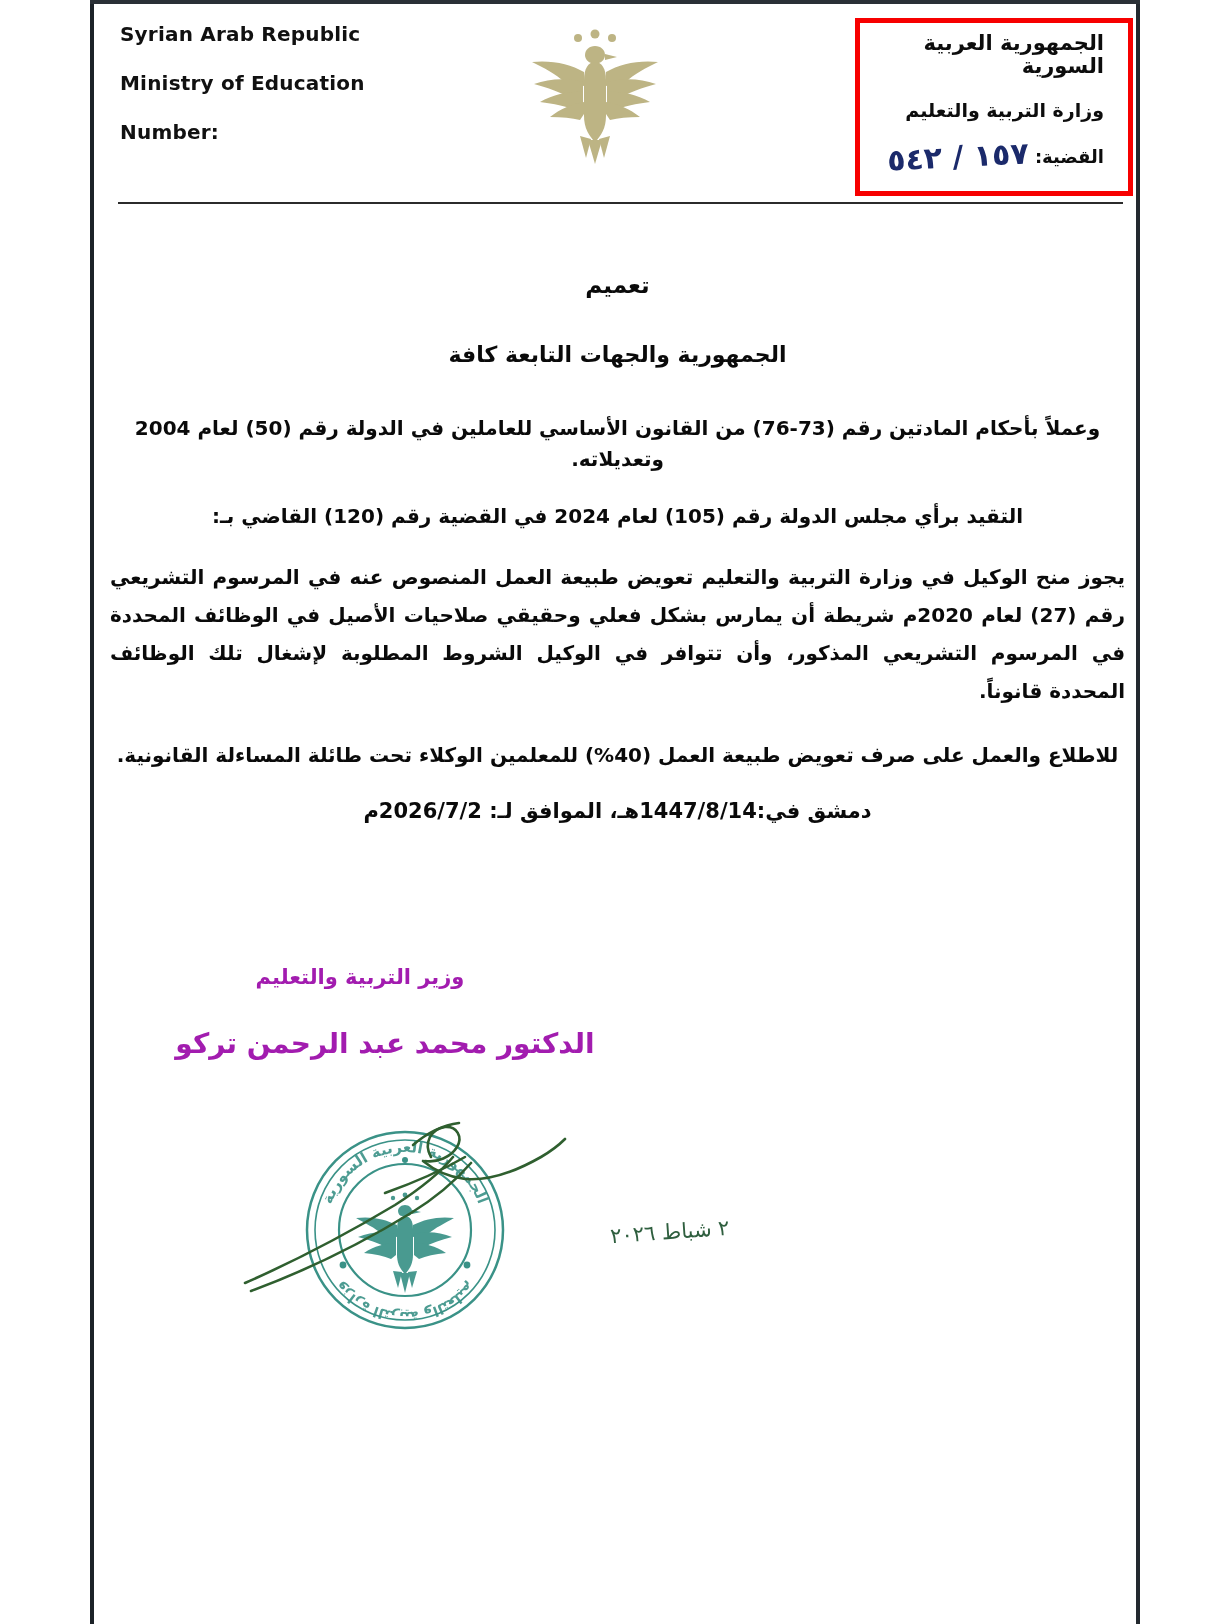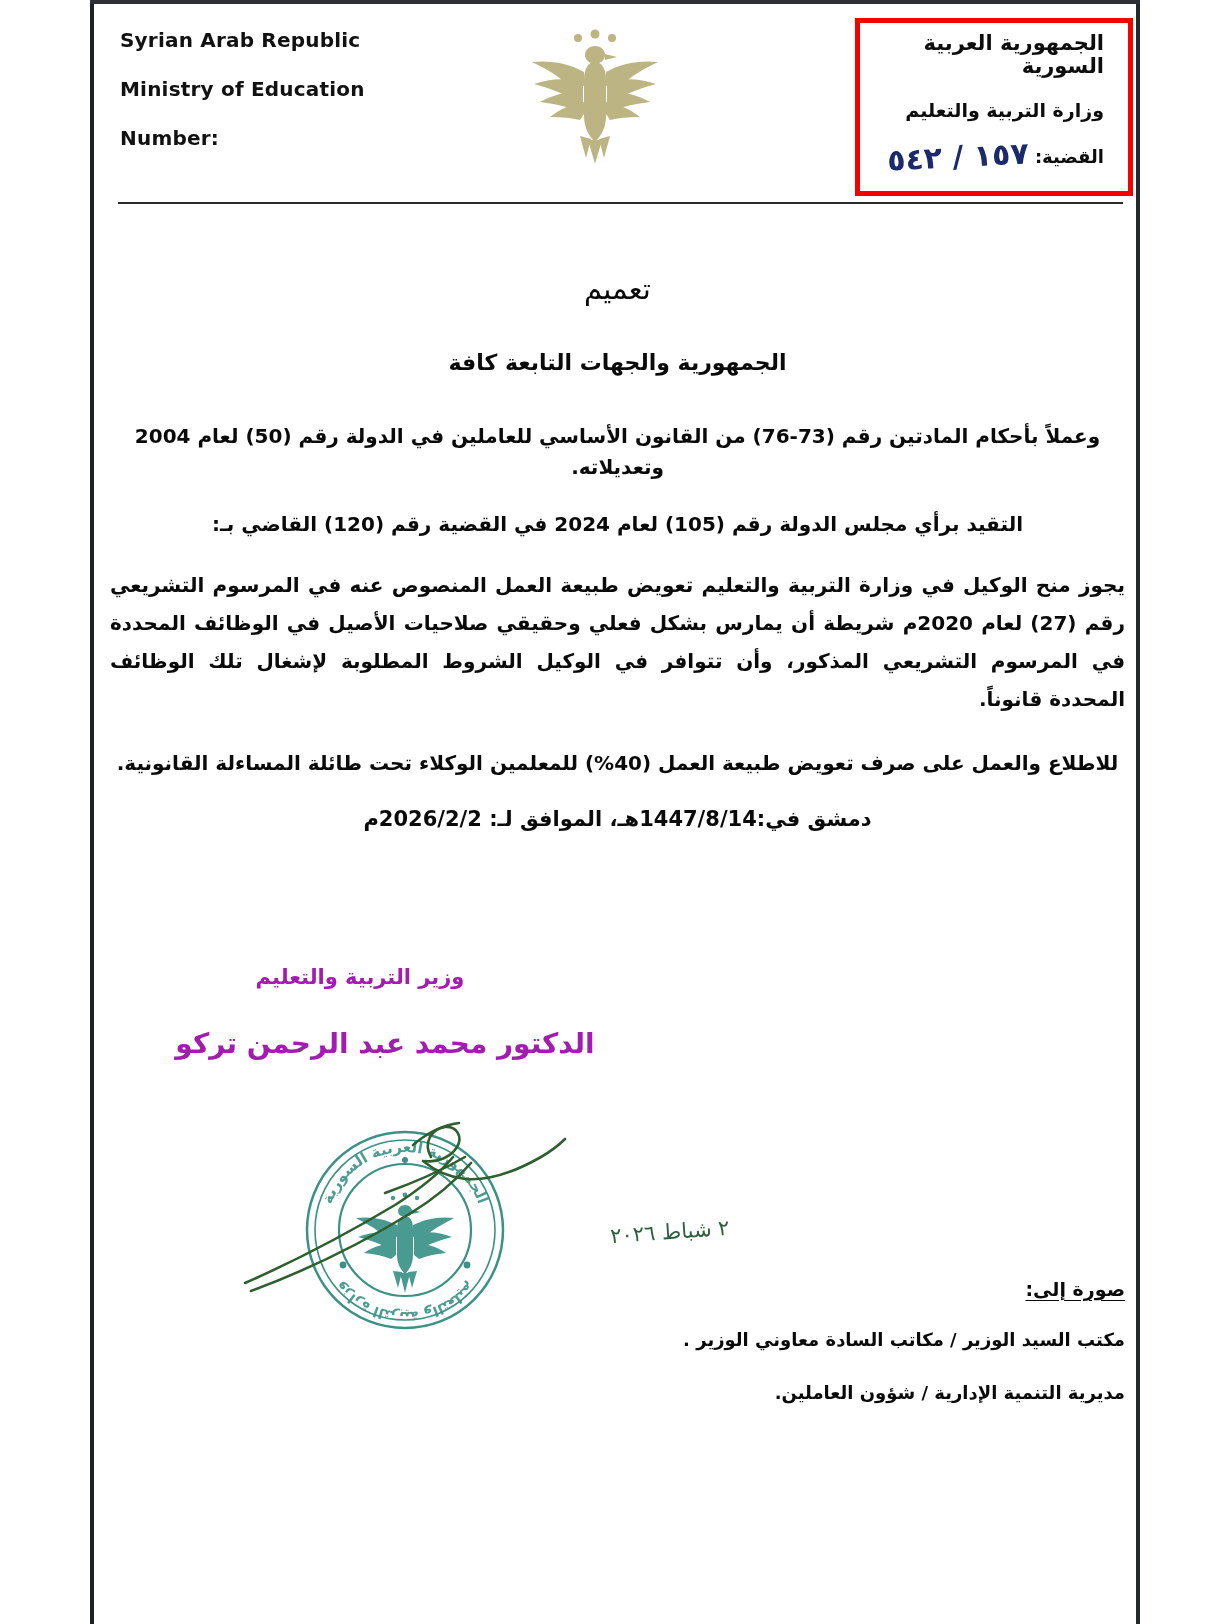--- a/index.html
+++ b/index.html
@@ -25,21 +25,21 @@
     position:absolute;left:90px;top:0px;width:1050px;height:4px;
     background:#2a3036;
   }
   .sheet-shadow-left{
     position:absolute;left:0;top:0;width:90px;height:1624px;
     background:#ffffff;
   }
 
   
   .hdr-en{
-    position:absolute;left:120px;top:30px;width:390px;
+    position:absolute;left:120px;top:24px;width:390px;
     text-align:left;
     font-family:"DejaVu Sans","Liberation Sans",sans-serif;
     color:#111;
   }
   .hdr-en div{
     font-size:20px;font-weight:bold;line-height:1.0;
     margin-bottom:29px;letter-spacing:0.2px;
   }
 
   
@@ -90,21 +90,21 @@
     background:#2b2b2b;
   }
 
   
   .body{
     position:absolute;left:110px;top:250px;width:1015px;
     direction:rtl;text-align:right;color:#0a0a0a;
     font-family:"DejaVu Sans","Liberation Sans",sans-serif;
   }
   .title{
-    text-align:center;font-size:29px;font-weight:normal;
+    text-align:center;font-size:23px;font-weight:bold;
     margin:22px 0 44px 0;
   }
   .subtitle{
     text-align:center;font-size:22px;font-weight:bold;
     margin:0 0 46px 0;
   }
   .para{
     font-size:20px;font-weight:bold;line-height:1.55;margin:0 0 26px 0;
   }
   .para.center{text-align:center;}
@@ -222,21 +222,21 @@
   <div class="body">
     <div class="title">تعميم</div>
     <div class="subtitle">الجمهورية والجهات التابعة كافة</div>
 
     <div class="para center">وعملاً بأحكام المادتين رقم (73-76) من القانون الأساسي للعاملين في الدولة رقم (50) لعام 2004 وتعديلاته.</div>
     <div class="para center">التقيد برأي مجلس الدولة رقم (105) لعام 2024 في القضية رقم (120) القاضي بـ:</div>
 
     <div class="para justblock">يجوز منح الوكيل في وزارة التربية والتعليم تعويض طبيعة العمل المنصوص عنه في المرسوم التشريعي رقم (27) لعام 2020م شريطة أن يمارس بشكل فعلي وحقيقي صلاحيات الأصيل في الوظائف المحددة في المرسوم التشريعي المذكور، وأن تتوافر في الوكيل الشروط المطلوبة لإشغال تلك الوظائف المحددة قانوناً.</div>
 
     <div class="para closing">للاطلاع والعمل على صرف تعويض طبيعة العمل (40%) للمعلمين الوكلاء تحت طائلة المساءلة القانونية.</div>
-    <div class="para datel">دمشق في:1447/8/14هـ، الموافق لـ: 2026/2/2م</div>
+    <div class="para datel">دمشق في:1447/8/14هـ، الموافق لـ: 2026/7/2م</div>
   </div>
 
   <div class="sig">
     <div class="role">وزير التربية والتعليم</div>
     <div class="name">الدكتور محمد عبد الرحمن تركو</div>
   </div>
 
   <div class="seal-wrap">
     <svg viewBox="0 0 360 250" xmlns="http://www.w3.org/2000/svg">
 
@@ -284,19 +284,14 @@
         <path d="M196 72 C188 58 196 44 210 42 C222 41 228 52 222 62 C216 72 202 78 190 76"></path>
         <path d="M188 76 C200 86 214 92 230 94 C252 96 278 88 306 72 C318 65 326 58 330 54"></path>
         <path d="M178 60 C192 48 208 40 224 38"></path>
         <path d="M150 108 C178 98 206 86 230 72"></path>
       </g>
     </svg>
   </div>
 
   <div class="hand-date">٢ شباط ٢٠٢٦</div>
 
-  <div class="cc">
-    <div class="cc-title">صورة إلى:</div>
-    <div class="cc-item">مكتب السيد الوزير / مكاتب السادة معاوني الوزير .</div>
-    <div class="cc-item">مديرية التنمية الإدارية / شؤون العاملين.</div>
-  </div>
 
 </div>
 
 </body></html>

